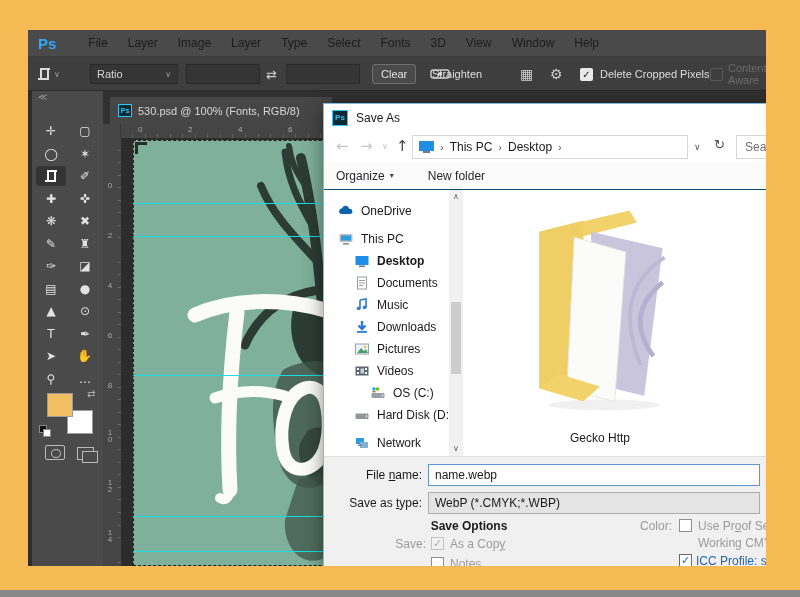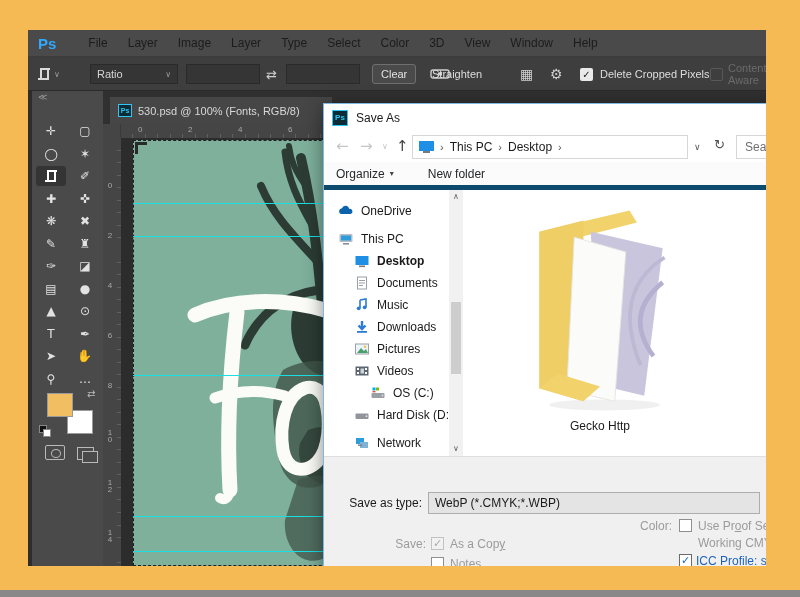--- a/index.html
+++ b/index.html
@@ -94,35 +94,35 @@
   .nav-ico.dis{color:#C6C6C6;}
   .crumb-box{position:absolute;left:88px;top:3px;width:276px;height:24px;border:1px solid #D6D6D6;
              display:flex;align-items:center;padding-left:6px;gap:6px;}
   .crumb-ico{width:15px;height:12px;position:relative;}
   .crumb-ico::before{content:"";position:absolute;left:0;top:0;width:15px;height:10px;background:#1E8FE4;}
   .crumb-ico::after{content:"";position:absolute;left:4px;top:10px;width:7px;height:2px;background:#7A7A7A;}
   .crumb-sep{color:#555;font-size:11px;}
   .crumb-seg{font-size:12px;color:#1A1A1A;}
   .search-box{position:absolute;left:412px;top:3px;width:80px;height:24px;border:1px solid #D6D6D6;
               color:#6F6F6F;display:flex;align-items:center;padding-left:8px;overflow:hidden;}
-  .tool-row{position:absolute;left:0;top:58px;width:100%;height:28px;border-bottom:5px solid #0c4a6e;
+  .tool-row{position:absolute;left:0;top:58px;width:100%;height:28px;border-bottom:1px solid #0c4a6e;
             display:flex;align-items:center;background:#FBFBFB;}
   .tr-item{margin-left:12px;color:#26282B;display:flex;align-items:center;gap:5px;}
   .tr-arrow{font-size:8px;color:#444;}
   .dlg-body{position:absolute;left:0;top:86px;width:454px;height:266px;background:#fff;}
   .sidebar{position:absolute;left:0;top:0;width:125px;height:266px;overflow:hidden;padding-top:10px;}
   .sb-item{height:22px;display:flex;align-items:center;gap:7px;cursor:default;white-space:nowrap;}
   .sb-item .ic{width:16px;height:16px;flex:0 0 auto;display:inline-flex;align-items:center;justify-content:center;}
   .sb-item.sel .lbl{font-weight:bold;}
   .sb-scroll{position:absolute;left:125px;top:0;width:14px;height:266px;background:#F1F1F1;}
   .sb-arrow{position:absolute;left:0;width:14px;height:14px;color:#606060;font-size:8px;text-align:center;line-height:14px;}
   .sb-thumb{position:absolute;left:2px;top:112px;width:10px;height:72px;background:#CDCDCD;}
   .main-files{position:absolute;left:139px;top:0;width:315px;height:266px;background:#fff;}
   .file-tile{position:absolute;left:42px;top:14px;width:190px;height:246px;text-align:center;}
-  .file-label{margin-top:0;font-size:12px;color:#1A1A1A;}
+  .file-label{margin-top:12px;font-size:12px;color:#1A1A1A;}
 
   .dlg-footer{position:absolute;left:0;top:352px;width:454px;height:118px;background:#F0F0F0;border-top:1px solid #DFDFDF;}
   .f-label{position:absolute;width:98px;text-align:right;line-height:20px;}
   .fn-input{position:absolute;left:104px;top:7px;width:332px;height:22px;background:#fff;
             border:1px solid #5E97D0;font:12px "Liberation Sans",sans-serif;padding:0 6px;color:#1A1A1A;}
   .st-combo{position:absolute;left:104px;top:35px;width:332px;height:22px;background:#E4E4E4;
             border:1px solid #ADADAD;display:flex;align-items:center;padding-left:6px;}
   .so-head{position:absolute;left:70px;top:62px;width:150px;text-align:center;font-weight:bold;color:#1A1A1A;}
   .dim{color:#9B9B9B;}
   .cb{position:absolute;width:13px;height:13px;background:#fff;border:1px solid #8F8F8F;
@@ -144,21 +144,21 @@
 
     <div class="menu-bar">
       <span class="ps-logo">Ps</span>
       <span class="menu-items" id="menu-items">
           <span class="menu-item">File</span>
           <span class="menu-item">Layer</span>
           <span class="menu-item">Image</span>
           <span class="menu-item">Layer</span>
           <span class="menu-item">Type</span>
           <span class="menu-item">Select</span>
-          <span class="menu-item">Color</span>
+          <span class="menu-item">Fonts</span>
           <span class="menu-item">3D</span>
           <span class="menu-item">View</span>
           <span class="menu-item">Window</span>
           <span class="menu-item">Help</span>
         </span>
     </div>
 
     <div class="options-bar">
       <span class="ob" style="left:10px">
         <span class="crop-glyph" style="color:#DADADA"></span>
@@ -502,25 +502,28 @@
             <path d="M150,58 Q92,95 124,175" stroke="#BDB8D4" stroke-width="4" fill="none"></path>
             <polygon points="52,36 108,52 96,214 44,202" fill="#FBFBFA" stroke="#E4E4E2" stroke-width="1"></polygon>
             <polygon points="14,200 62,214 80,198 34,184" fill="#F2D36B"></polygon>
           </svg>
           <div class="file-label">Gecko Http</div>
         </div>
       </div>
     </div>
 
     <div class="dlg-footer">
+      <span class="f-label" style="left:0;top:8px"><span>File </span><span class="u">n</span><span>ame:</span></span>
+      <input class="fn-input" value="name.webp" style="">
       <span class="f-label" style="left:0;top:36px"><span>Save as </span><span class="u">t</span><span>ype:</span></span>
       <span class="st-combo">
         <span>WebP (*.CMYK;*.WBP)</span>
       </span>
 
+      <span class="so-head">Save Options</span>
       <span class="f-label dim" style="left:30px;top:80px;width:72px;line-height:14px">Save:</span>
       <span class="cb checked disabled" style="left:107px;top:80px"></span>
       <span class="dim" style="position:absolute;left:126px;top:80px"><span>As a Cop</span><span class="u">y</span><span></span></span>
       <span class="cb" style="left:107px;top:100px"></span>
       <span class="dim" style="position:absolute;left:126px;top:100px"><span>N</span><span class="u">o</span><span>tes</span></span>
 
       <span class="dim" style="position:absolute;left:300px;top:62px;width:48px;text-align:right">Color:</span>
       <span class="cb" style="left:355px;top:62px"></span>
       <span class="dim" style="position:absolute;left:374px;top:62px;white-space:nowrap"><span>Use Pr</span><span class="u">o</span><span>of Setup:</span></span>
       <span class="dim" style="position:absolute;left:374px;top:79px;white-space:nowrap">Working CMYK</span>

